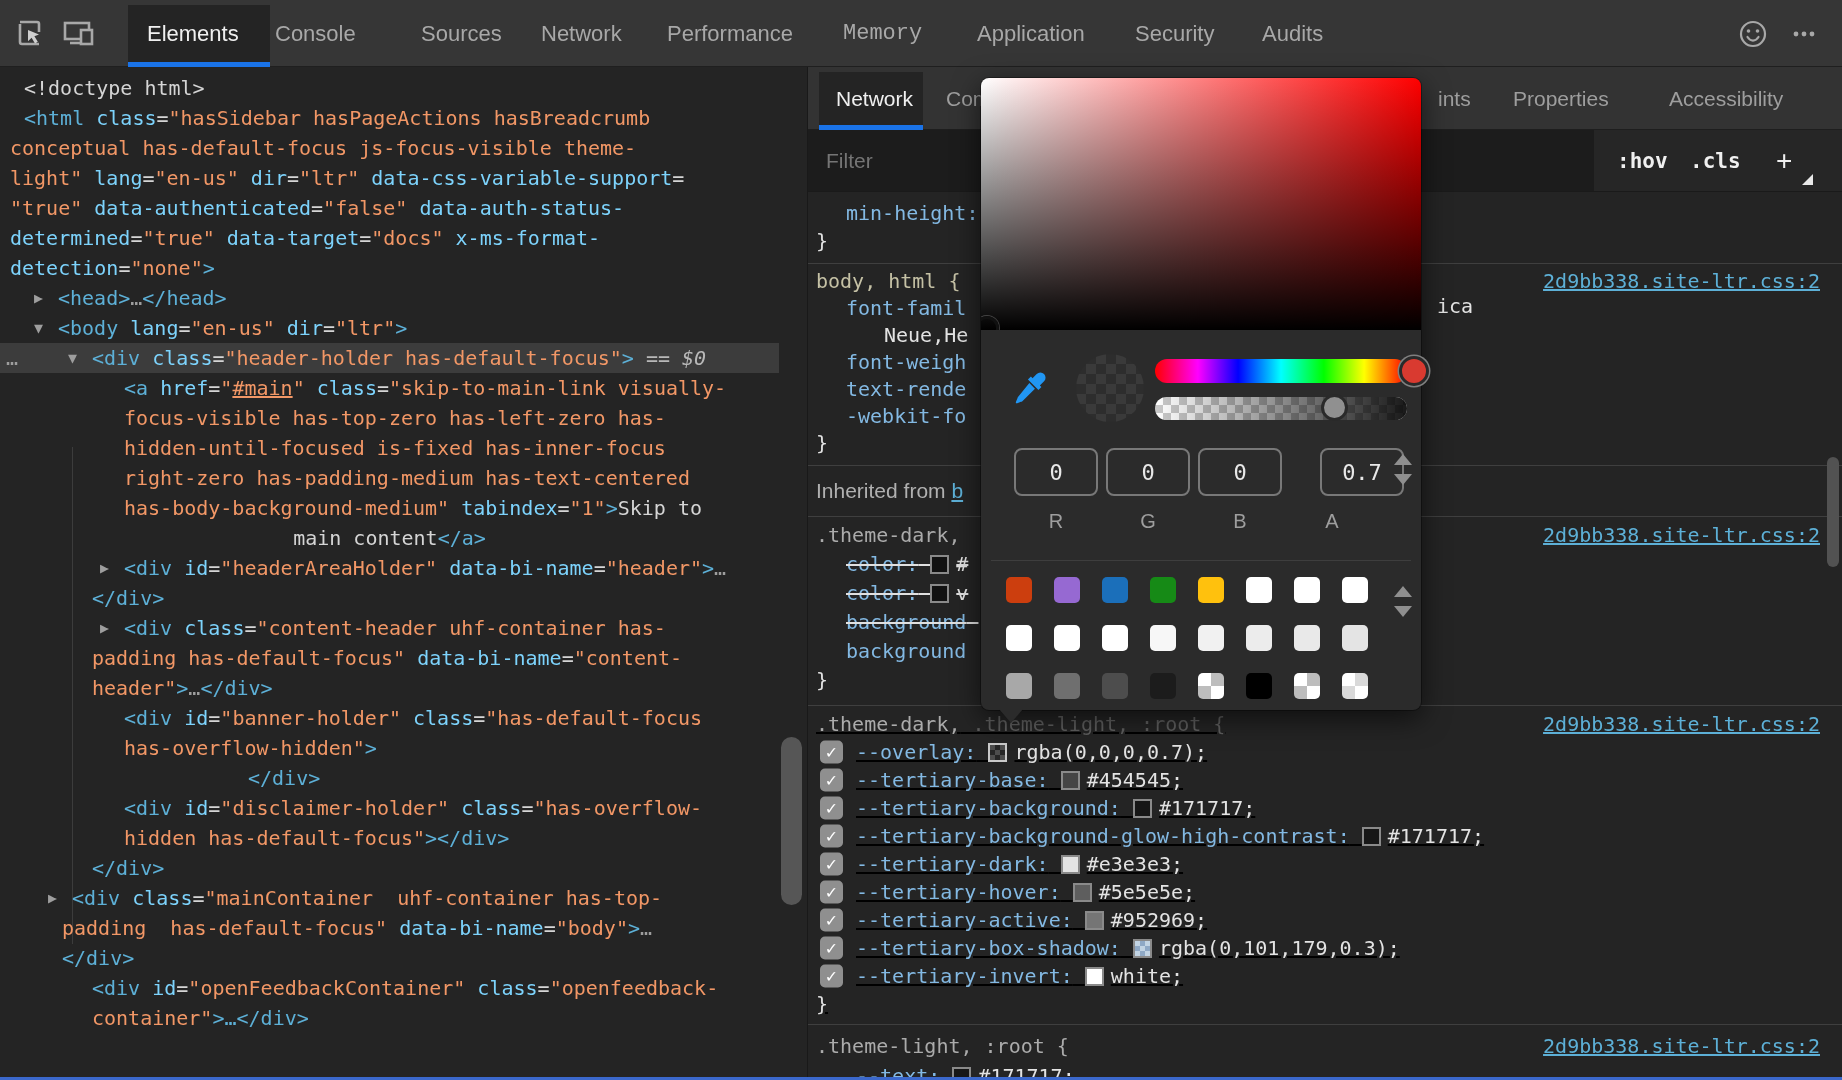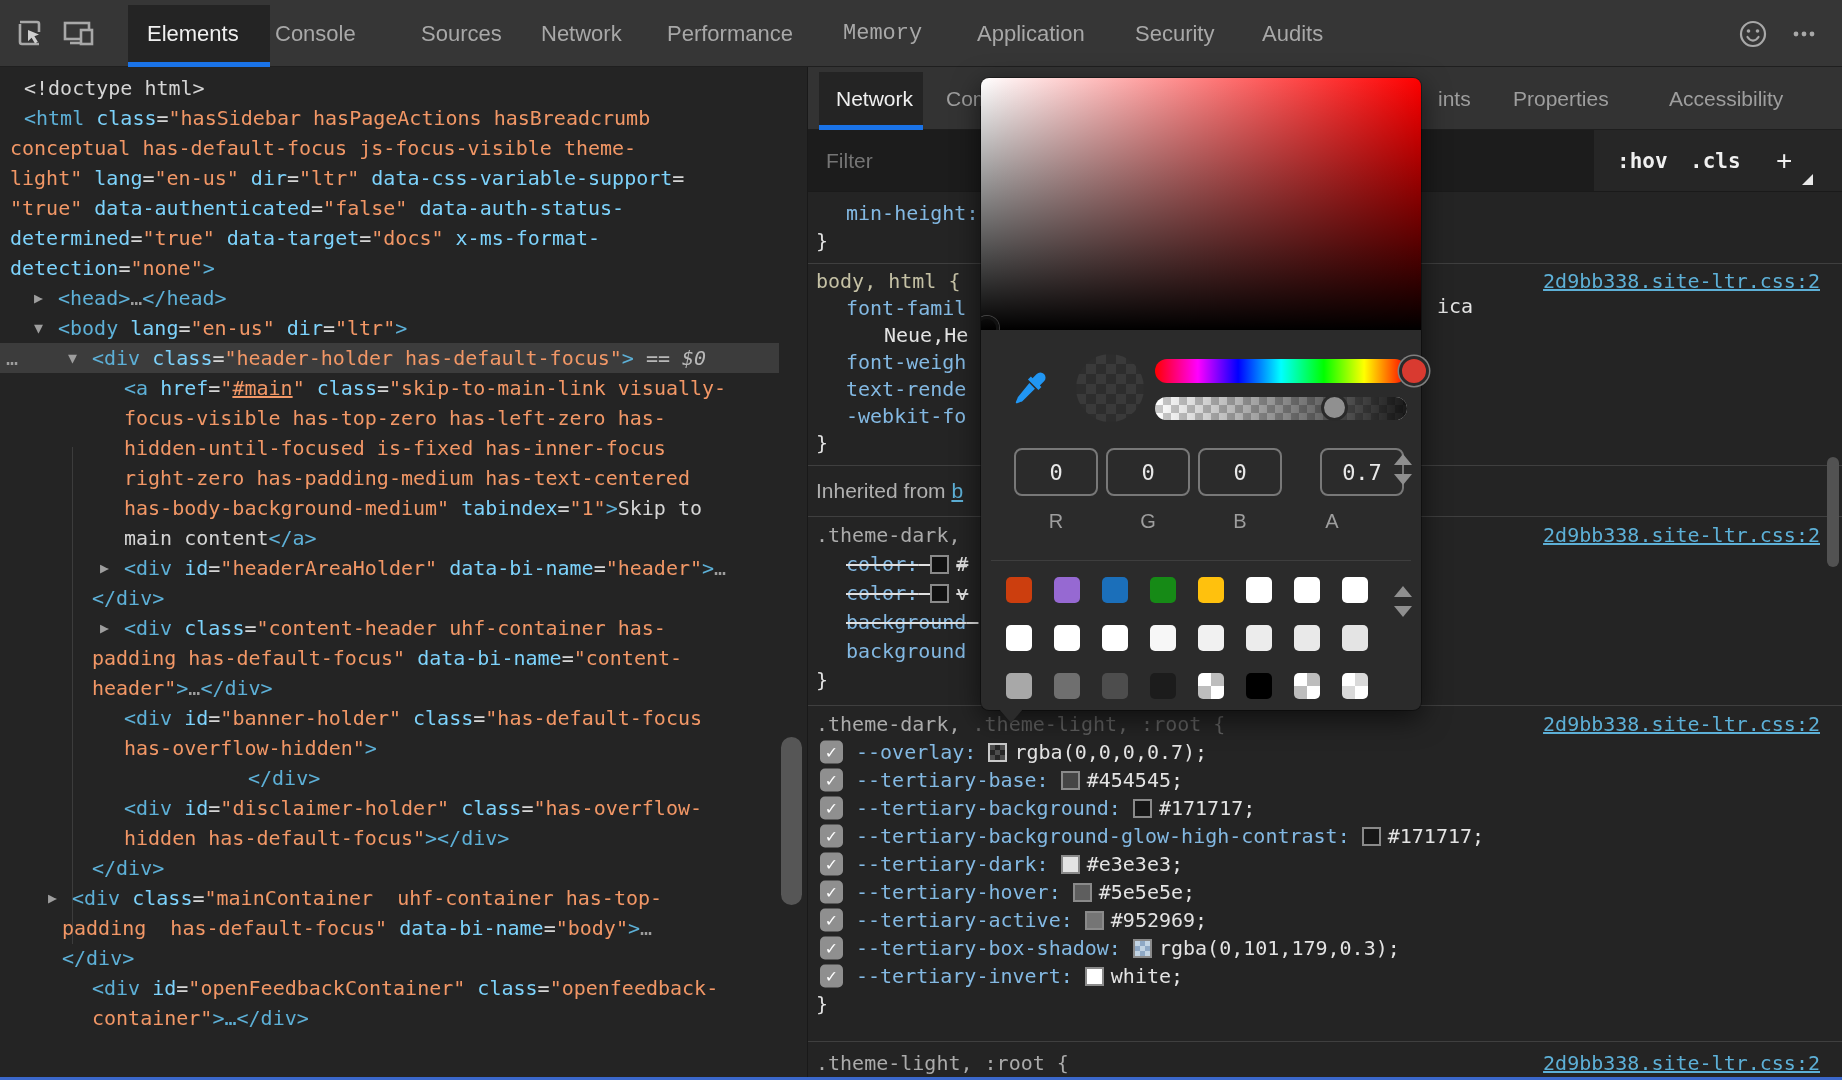--- a/index.html
+++ b/index.html
@@ -163,21 +163,21 @@
       <div class="dl" style="padding-left: 10px;"><span class="seg-A">determined</span><span class="seg-P">=</span><span class="seg-V">"true"</span><span class="seg-P"> </span><span class="seg-A">data-target</span><span class="seg-P">=</span><span class="seg-V">"docs"</span><span class="seg-P"> </span><span class="seg-A">x-ms-format-</span></div>
       <div class="dl" style="padding-left: 10px;"><span class="seg-A">detection</span><span class="seg-P">=</span><span class="seg-V">"none"</span><span class="seg-T">&gt;</span></div>
       <div class="dl" style="padding-left: 58px;"><span class="arr" style="left: 34px;">▶</span><span class="seg-T">&lt;head&gt;</span><span class="seg-G">…</span><span class="seg-T">&lt;/head&gt;</span></div>
       <div class="dl" style="padding-left: 58px;"><span class="arr" style="left: 34px;">▼</span><span class="seg-T">&lt;body</span><span class="seg-P"> </span><span class="seg-A">lang</span><span class="seg-P">=</span><span class="seg-V">"en-us"</span><span class="seg-P"> </span><span class="seg-A">dir</span><span class="seg-P">=</span><span class="seg-V">"ltr"</span><span class="seg-T">&gt;</span></div>
       <div class="dl sel" style="padding-left: 92px;"><span class="dots">…</span><span class="arr" style="left: 68px;">▼</span><span class="seg-T">&lt;div</span><span class="seg-P"> </span><span class="seg-A">class</span><span class="seg-P">=</span><span class="seg-V">"header-holder has-default-focus"</span><span class="seg-T">&gt;</span><span class="seg-P"> </span><span class="seg-I">== $0</span></div>
       <div class="dl" style="padding-left: 124px;"><span class="seg-T">&lt;a</span><span class="seg-P"> </span><span class="seg-A">href</span><span class="seg-P">=</span><span class="seg-V">"</span><span class="seg-U">#main</span><span class="seg-V">"</span><span class="seg-P"> </span><span class="seg-A">class</span><span class="seg-P">=</span><span class="seg-V">"skip-to-main-link visually-</span></div>
       <div class="dl" style="padding-left: 124px;"><span class="seg-V">focus-visible has-top-zero has-left-zero has-</span></div>
       <div class="dl" style="padding-left: 124px;"><span class="seg-V">hidden-until-focused is-fixed has-inner-focus</span></div>
       <div class="dl" style="padding-left: 124px;"><span class="seg-V">right-zero has-padding-medium has-text-centered</span></div>
       <div class="dl" style="padding-left: 124px;"><span class="seg-V">has-body-background-medium"</span><span class="seg-P"> </span><span class="seg-A">tabindex</span><span class="seg-P">=</span><span class="seg-V">"1"</span><span class="seg-T">&gt;</span><span class="seg-P">Skip to</span></div>
-      <div class="dl" style="padding-left: 124px;"><span class="seg-P">main content</span><span class="seg-T">&lt;/a&gt;</span></div>
+      <div class="dl" style=" text-align: center;"><span class="seg-P">main content</span><span class="seg-T">&lt;/a&gt;</span></div>
       <div class="dl" style="padding-left: 124px;"><span class="arr" style="left: 100px;">▶</span><span class="seg-T">&lt;div</span><span class="seg-P"> </span><span class="seg-A">id</span><span class="seg-P">=</span><span class="seg-V">"headerAreaHolder"</span><span class="seg-P"> </span><span class="seg-A">data-bi-name</span><span class="seg-P">=</span><span class="seg-V">"header"</span><span class="seg-T">&gt;</span><span class="seg-G">…</span></div>
       <div class="dl" style="padding-left: 92px;"><span class="seg-T">&lt;/div&gt;</span></div>
       <div class="dl" style="padding-left: 124px;"><span class="arr" style="left: 100px;">▶</span><span class="seg-T">&lt;div</span><span class="seg-P"> </span><span class="seg-A">class</span><span class="seg-P">=</span><span class="seg-V">"content-header uhf-container has-</span></div>
       <div class="dl" style="padding-left: 92px;"><span class="seg-V">padding has-default-focus"</span><span class="seg-P"> </span><span class="seg-A">data-bi-name</span><span class="seg-P">=</span><span class="seg-V">"content-</span></div>
       <div class="dl" style="padding-left: 92px;"><span class="seg-V">header"</span><span class="seg-T">&gt;</span><span class="seg-G">…</span><span class="seg-T">&lt;/div&gt;</span></div>
       <div class="dl" style="padding-left: 124px;"><span class="seg-T">&lt;div</span><span class="seg-P"> </span><span class="seg-A">id</span><span class="seg-P">=</span><span class="seg-V">"banner-holder"</span><span class="seg-P"> </span><span class="seg-A">class</span><span class="seg-P">=</span><span class="seg-V">"has-default-focus</span></div>
       <div class="dl" style="padding-left: 124px;"><span class="seg-V">has-overflow-hidden"</span><span class="seg-T">&gt;</span></div>
       <div class="dl" style="padding-left: 248px;"><span class="seg-T">&lt;/div&gt;</span></div>
       <div class="dl" style="padding-left: 124px;"><span class="seg-T">&lt;div</span><span class="seg-P"> </span><span class="seg-A">id</span><span class="seg-P">=</span><span class="seg-V">"disclaimer-holder"</span><span class="seg-P"> </span><span class="seg-A">class</span><span class="seg-P">=</span><span class="seg-V">"has-overflow-</span></div>
       <div class="dl" style="padding-left: 124px;"><span class="seg-V">hidden has-default-focus"</span><span class="seg-T">&gt;&lt;/div&gt;</span></div>
@@ -227,21 +227,21 @@
           <div class="line inh" style="height: 30px; line-height: 30px; padding-left: 8px;"><span>Inherited from </span><span class="frag">b</span></div>
         </div>
         <div class="sec" style="padding-top: 4px; padding-bottom: 10px;">
           <div class="line" style="height: 29px; line-height: 29px; padding-left: 8px;"><span class="sel-grey">.theme-dark,</span><span class="css-link">2d9bb338.site-ltr.css:2</span></div>
           <div class="line" style="height: 29px; line-height: 29px; padding-left: 38px;"><span class="strike"><span class="pname">color:</span> <span class="swatch" style="background: rgb(18, 18, 18);"></span><span class="pval">#</span></span></div>
           <div class="line" style="height: 29px; line-height: 29px; padding-left: 38px;"><span class="strike"><span class="pname">color:</span> <span class="swatch" style="background: rgb(18, 18, 18);"></span><span class="pval">v</span></span></div>
           <div class="line" style="height: 29px; line-height: 29px; padding-left: 38px;"><span class="strike"><span class="pname">background</span> </span></div>
           <div class="line" style="height: 29px; line-height: 29px; padding-left: 38px;"><span class="pname">background</span> </div>
           <div class="line" style="height: 29px; line-height: 29px; padding-left: 8px;"><span class="pval">}</span></div>
         </div>
-        <div class="sec" style="padding-top: 4px; padding-bottom: 23px;">
+        <div class="sec" style="padding-top: 4px; padding-bottom: 6px; text-decoration: underline;">
           <div class="line" style="height: 28px; line-height: 28px; padding-left: 8px;"><span class="sel-grey">.theme-dark,</span><span class="sel-dim"> .theme-light, :root {</span><span class="css-link">2d9bb338.site-ltr.css:2</span></div>
           <div class="line" style="height: 28px; line-height: 28px; padding-left: 48px;"><span class="cbx">✓</span><span class="pname">--overlay:</span> <span class="swatch ck ck-dark hi"></span><span class="pval">rgba(0,0,0,0.7);</span></div>
           <div class="line" style="height: 28px; line-height: 28px; padding-left: 48px;"><span class="cbx">✓</span><span class="pname">--tertiary-base:</span> <span class="swatch" style="background: rgb(69, 69, 69);"></span><span class="pval">#454545;</span></div>
           <div class="line" style="height: 28px; line-height: 28px; padding-left: 48px;"><span class="cbx">✓</span><span class="pname">--tertiary-background:</span> <span class="swatch" style="background: rgb(23, 23, 23);"></span><span class="pval">#171717;</span></div>
           <div class="line" style="height: 28px; line-height: 28px; padding-left: 48px;"><span class="cbx">✓</span><span class="pname">--tertiary-background-glow-high-contrast:</span> <span class="swatch" style="background: rgb(23, 23, 23);"></span><span class="pval">#171717;</span></div>
           <div class="line" style="height: 28px; line-height: 28px; padding-left: 48px;"><span class="cbx">✓</span><span class="pname">--tertiary-dark:</span> <span class="swatch" style="background: rgb(227, 227, 227);"></span><span class="pval">#e3e3e3;</span></div>
           <div class="line" style="height: 28px; line-height: 28px; padding-left: 48px;"><span class="cbx">✓</span><span class="pname">--tertiary-hover:</span> <span class="swatch" style="background: rgb(94, 94, 94);"></span><span class="pval">#5e5e5e;</span></div>
           <div class="line" style="height: 28px; line-height: 28px; padding-left: 48px;"><span class="cbx">✓</span><span class="pname">--tertiary-active:</span> <span class="swatch" style="background: rgb(117, 117, 117);"></span><span class="pval">#952969;</span></div>
           <div class="line" style="height: 28px; line-height: 28px; padding-left: 48px;"><span class="cbx">✓</span><span class="pname">--tertiary-box-shadow:</span> <span class="swatch ck ck-blue"></span><span class="pval">rgba(0,101,179,0.3);</span></div>
           <div class="line" style="height: 28px; line-height: 28px; padding-left: 48px;"><span class="cbx">✓</span><span class="pname">--tertiary-invert:</span> <span class="swatch" style="background: rgb(255, 255, 255);"></span><span class="pval">white;</span></div>

